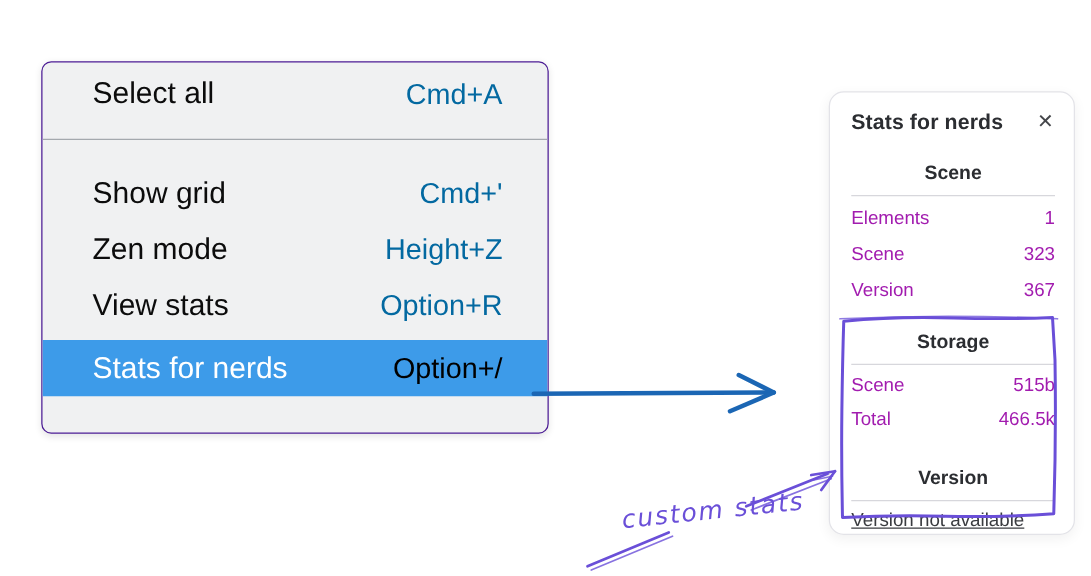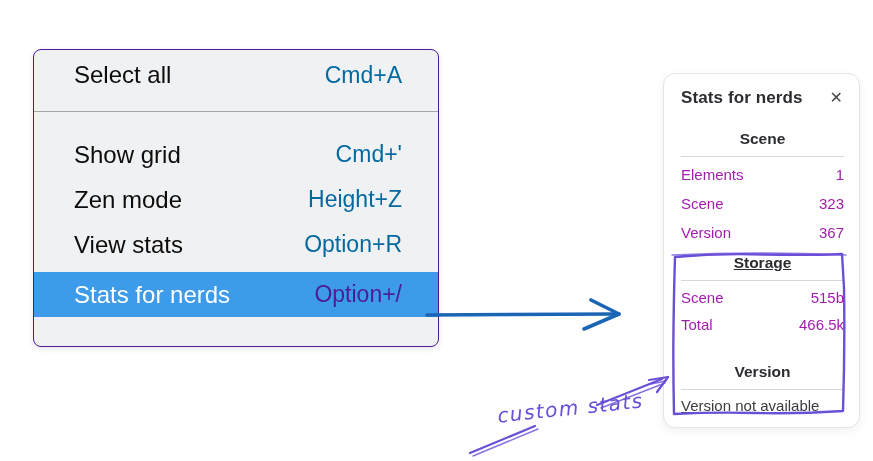--- a/index.html
+++ b/index.html
@@ -31,21 +31,21 @@
     height: 1px; background: #a4a9ae;
     margin-top: 11px; margin-bottom: 20px;
   }
   .menu-item.row { height: 45px; }
   .menu-item.selected {
     background: #3d9be9;
     color: #ffffff;
     height: 45px;
     margin-top: 5px;
   }
-  .menu-item.selected .shortcut { color: #4c1d95; }
+  .menu-item.selected .shortcut { color: #000000; }
 
   
   .blue-arrow { position: absolute; left: 424px; top: 296px; }
 
   
   .stats-panel {
     position: absolute; left: 663px; top: 73px;
     width: 197px; height: 355px;
     background: #ffffff;
     border: 1px solid #e3e3e8;
@@ -57,21 +57,21 @@
   .stats-header { display: flex; align-items: flex-start; justify-content: space-between; }
   .stats-title { font-size: 17px; font-weight: bold; color: #2b2d31; letter-spacing: 0.1px; }
   .stats-close {
     font-size: 16px; color: #44464a; line-height: 20px;
     cursor: default; padding: 0 1px;
   }
   .section-heading {
     text-align: center; font-weight: bold; font-size: 15.5px; color: #2b2d31;
   }
   .h-scene   { margin-top: 22px; }
-  .h-storage { margin-top: 7px; text-decoration: underline; }
+  .h-storage { margin-top: 18px; }
   .h-version { margin-top: 25px; }
   .stats-hr { border: 0; height: 1px; background: #d7d7dc; margin-top: 8px; }
   .stats-rows { margin-top: 3px; }
   .stat-row {
     display: flex; justify-content: space-between;
     font-size: 15px; line-height: 29px; color: #a21caf;
   }
   .stats-rows.storage .stat-row { line-height: 27px; }
   .version-note { font-size: 15px; color: #3a3c40; line-height: 26px; margin-top: 3px; text-decoration: underline; }
 

